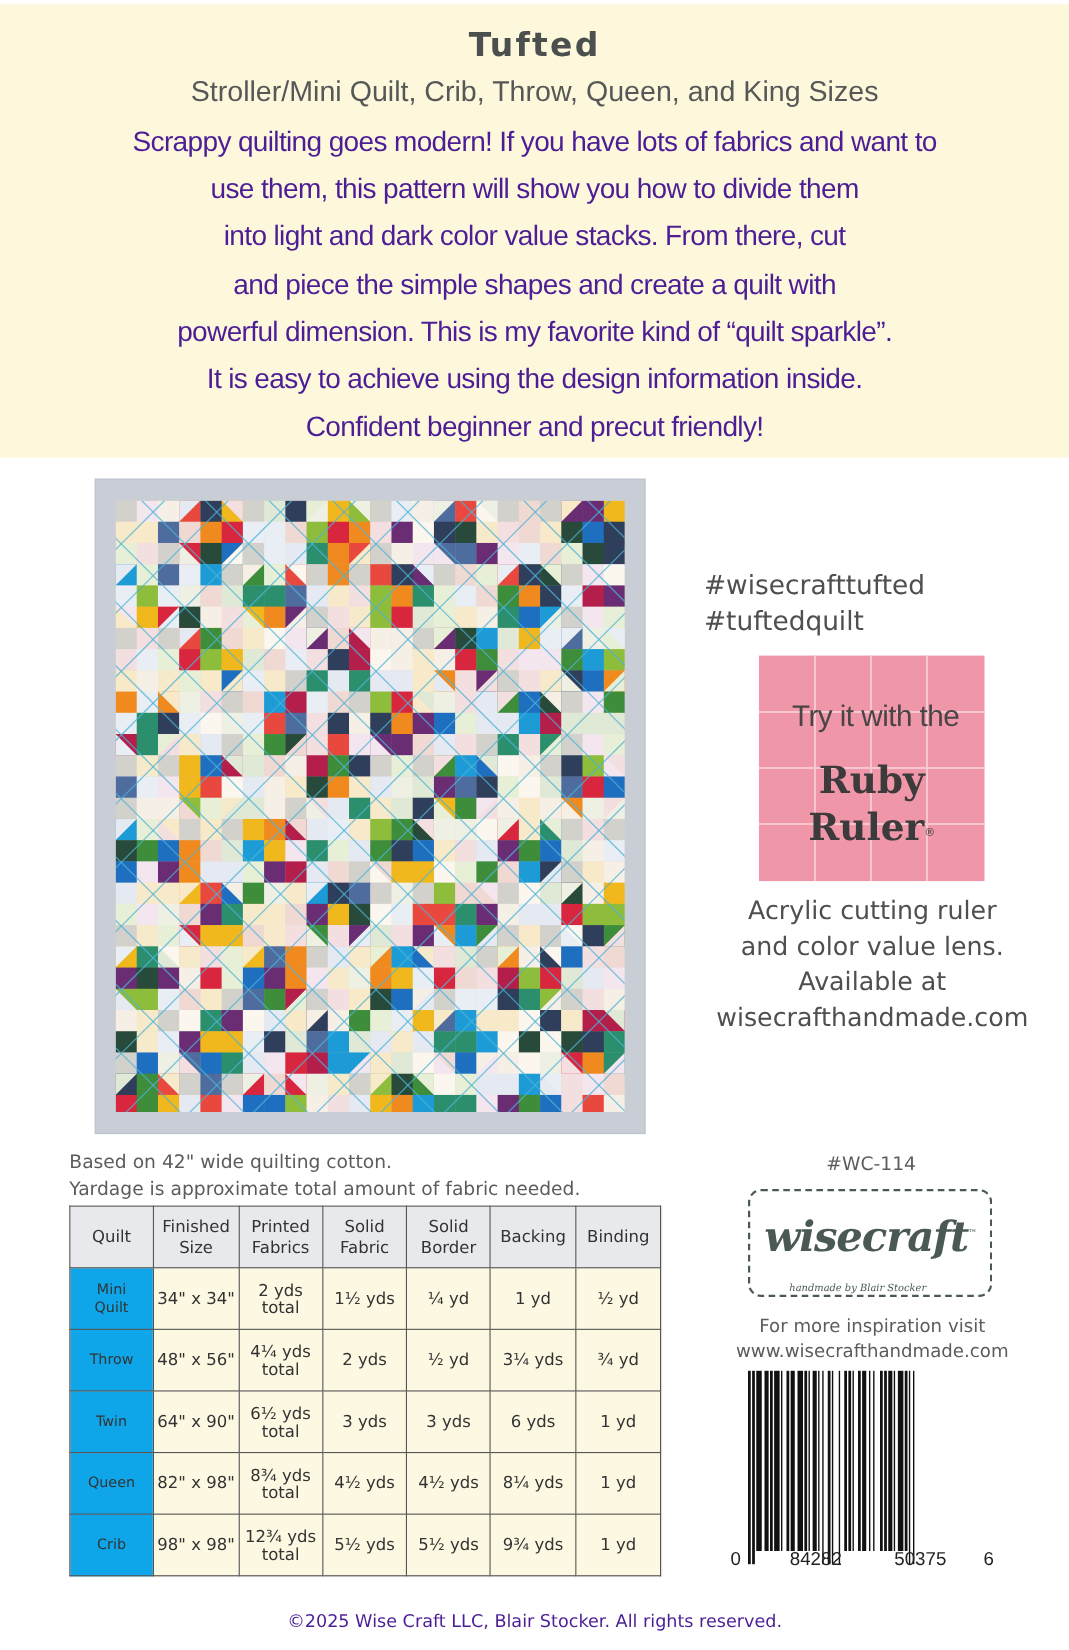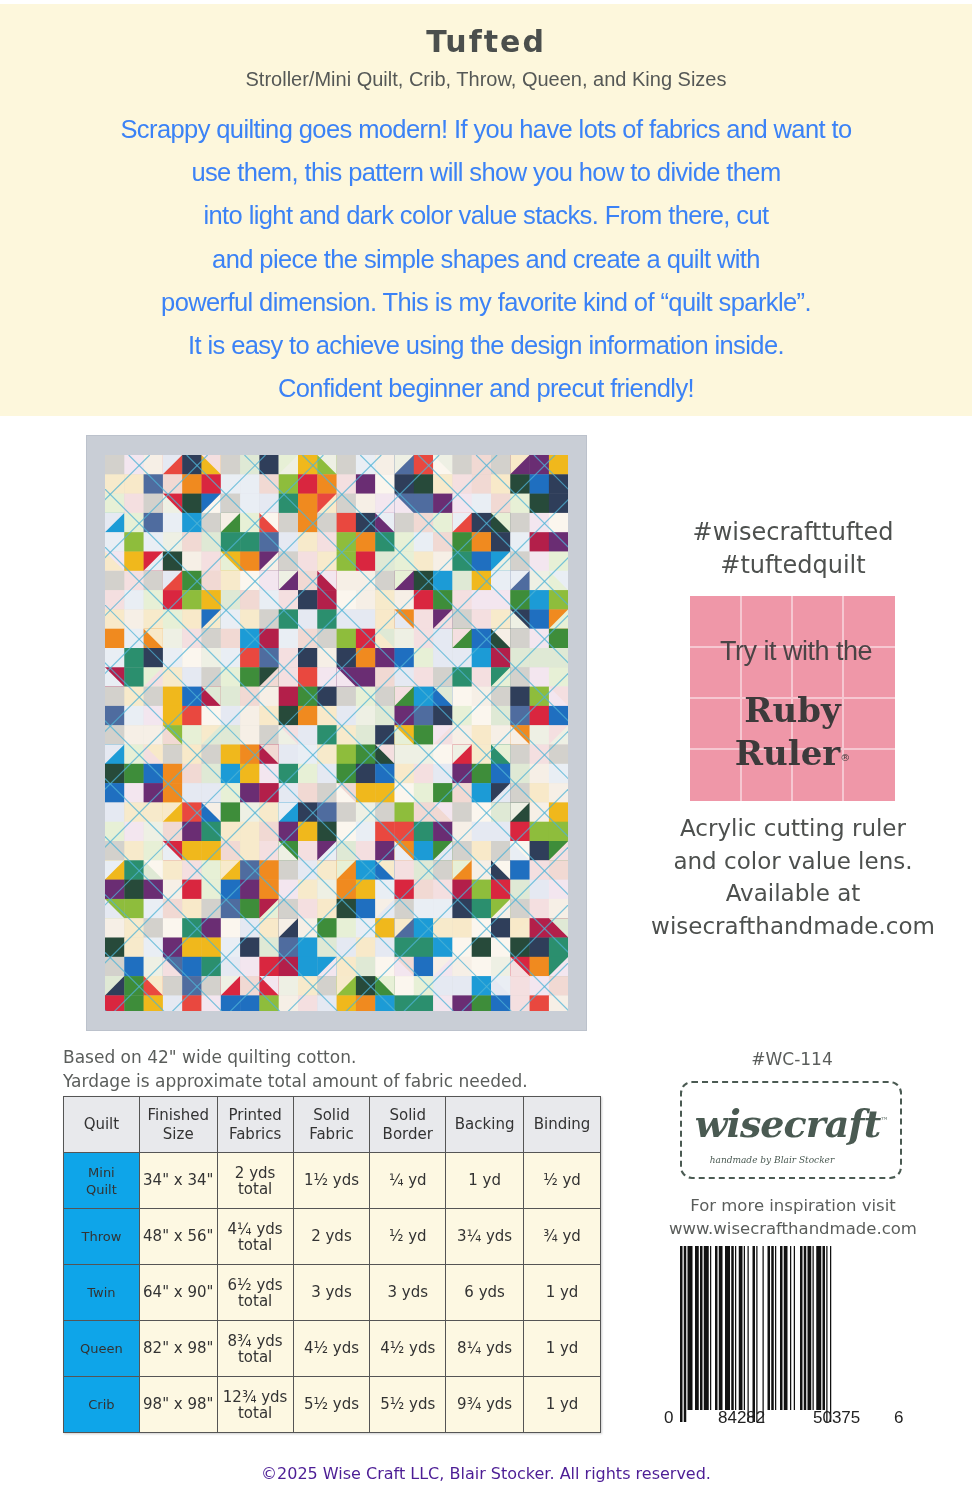--- a/index.html
+++ b/index.html
@@ -15,43 +15,43 @@
     position: absolute; left: 0; top: 4px; width: 972px; height: 412px;
     background: #fdf7dc;
   }
   .title {
     position: absolute; left: 0; width: 972px; top: 24px; text-align: center;
     font-family: "DejaVu Sans", sans-serif; font-weight: bold; font-size: 30px;
     letter-spacing: 2px; color: #4b4f4d;
   }
   .subtitle {
     position: absolute; left: 0; width: 972px; top: 68px; text-align: center;
-    font-family: "Liberation Sans", sans-serif; font-size: 20px; color: #555856;
+    font-family: "Liberation Sans", sans-serif; font-size: 26px; color: #555856;
   }
   .desc {
     position: absolute; left: 40px; width: 892px; top: 108px;
     text-align: center; font-family: "Liberation Sans", sans-serif;
-    font-size: 25.5px; line-height: 43.2px; color: #3b82f6; letter-spacing: -0.6px;
+    font-size: 25.5px; line-height: 43.2px; color: #4c1d95; letter-spacing: -0.6px;
   }
   .desc div { white-space: nowrap; }
 
   
   .quilt {
     position: absolute; left: 87px; top: 436px; width: 499px; height: 594px;
     background: #c9ced6; box-shadow: 0 0 0 1px #bcc2cc;
   }
   .quilt-inner {
     position: absolute; left: 18px; top: 19px; width: 463px; height: 556px;
     background: #cfcdc8; overflow: hidden;
   }
   .quilt-inner svg { display: block; }
 
   
   .hashtags {
-    position: absolute; left: 640px; width: 306px; top: 516px; text-align: center;
+    position: absolute; left: 640px; width: 306px; top: 516px; text-align: left;
     font-family: "DejaVu Sans", sans-serif; font-size: 24px; line-height: 33px; color: #4d504e;
   }
   .ruby-box {
     position: absolute; left: 690px; top: 596px; width: 205px; height: 205px;
     background: #ef97a8;
     background-image:
       linear-gradient(to right, transparent 50px, #f6c7d1 50px, #f6c7d1 52px, transparent 52px,
                       transparent 101px, #f6c7d1 101px, #f6c7d1 103px, transparent 103px,
                       transparent 152px, #f6c7d1 152px, #f6c7d1 154px, transparent 154px),
       linear-gradient(to bottom, transparent 50px, #f6c7d1 50px, #f6c7d1 52px, transparent 52px,
@@ -100,21 +100,21 @@
   .logo {
     position: absolute; left: 680px; top: 1081px; width: 222px; height: 98px;
     border: 2.5px dashed #4a5a52; border-radius: 12px; box-sizing: border-box;
   }
   .logo-word {
     position: absolute; left: 0; width: 100%; top: 18px; text-align: center;
     font-family: "DejaVu Serif", serif; font-weight: bold; font-size: 38px; color: #4a5a52;
     letter-spacing: -1px; font-style: italic;
   }
   .logo-tag {
-    position: absolute; left: 20px; width: 140px; top: 72px; text-align: center;
+    position: absolute; left: 20px; width: 140px; top: 84px; text-align: right;
     font-family: "DejaVu Serif", serif; font-style: italic; font-size: 9px; color: #4a5a52;
   }
   .inspire {
     position: absolute; left: 640px; width: 306px; top: 1194px; text-align: center;
     font-family: "DejaVu Sans", sans-serif; font-size: 16.5px; line-height: 23px; color: #5a5d5b;
   }
   .barcode {
     position: absolute; left: 680px; top: 1246px; width: 230px; height: 200px;
   }
   .bc-digit {

